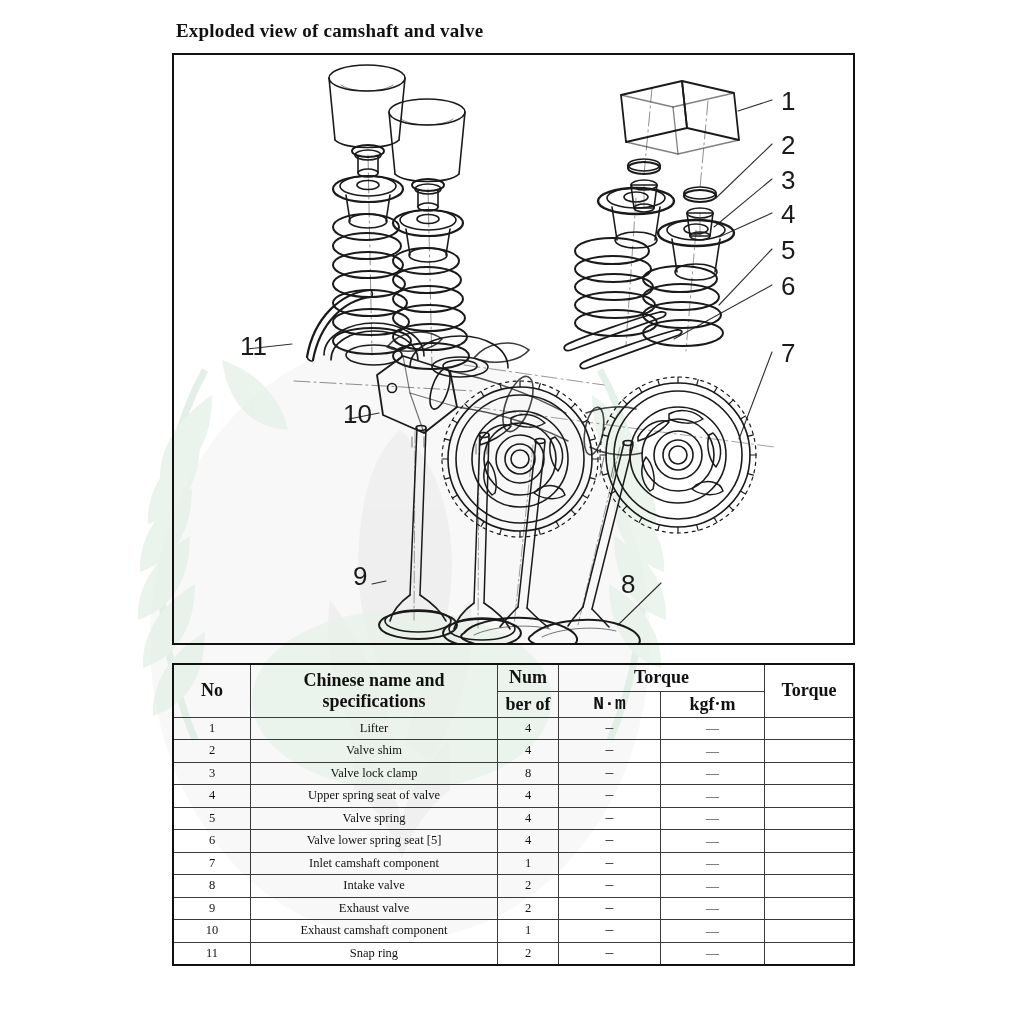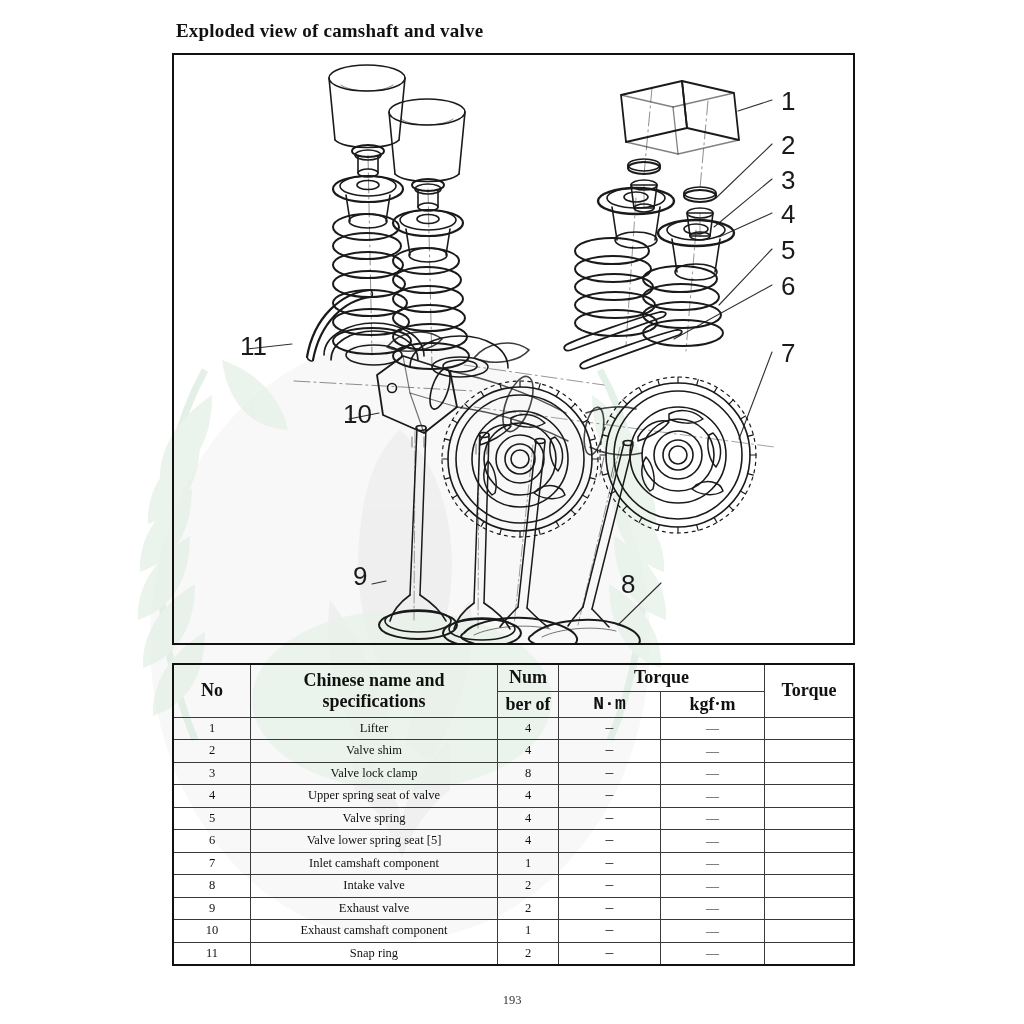--- a/index.html
+++ b/index.html
@@ -550,14 +550,13 @@
           <td class="tb-no">11</td>
           <td class="tb-name">Snap ring</td>
           <td class="tb-qty">2</td>
           <td class="tb-nm dash">—</td>
           <td class="tb-kgf dash">—</td>
           <td class="tb-rem"></td>
         </tr>
       </tbody>
   </table>
 
-  <div class="page-no">193</div>
 </div>
 
 </body></html>

